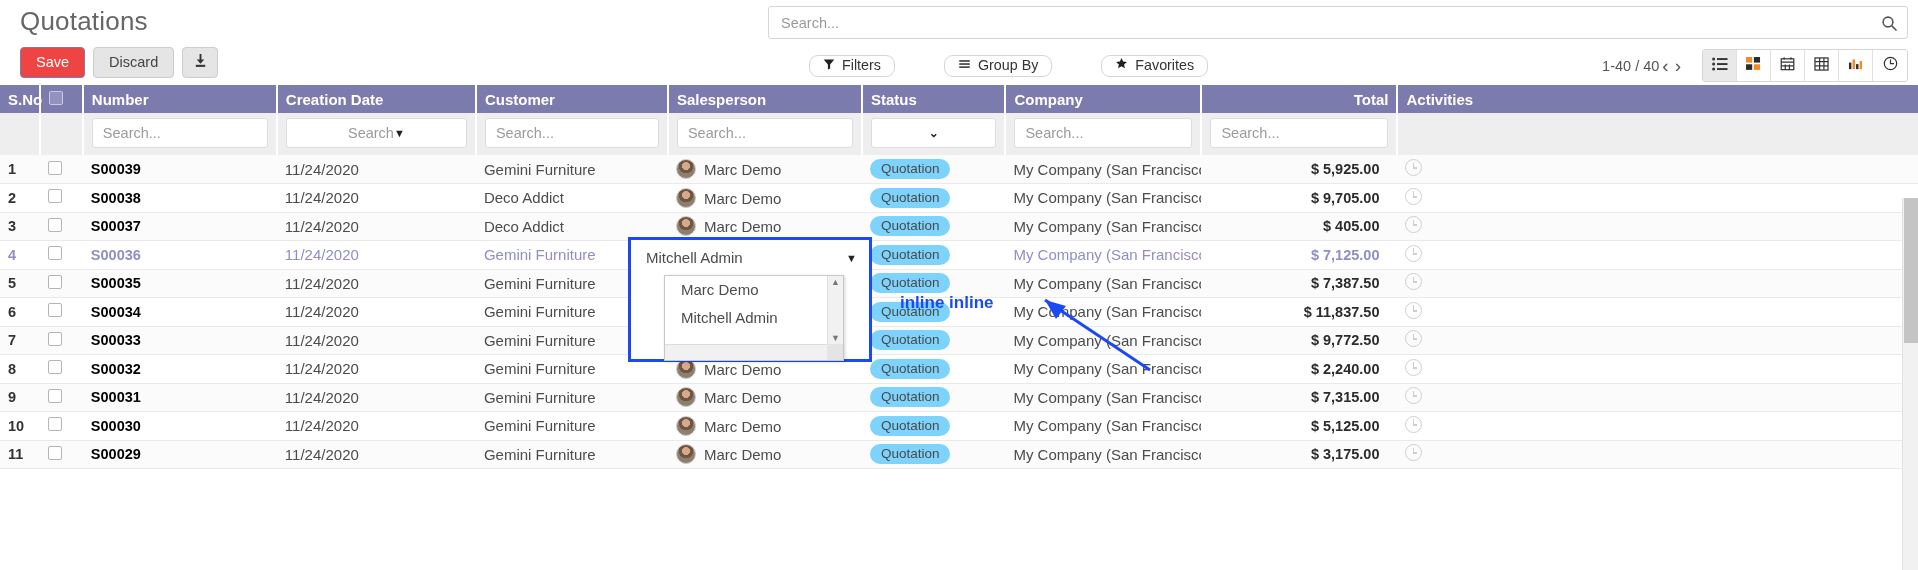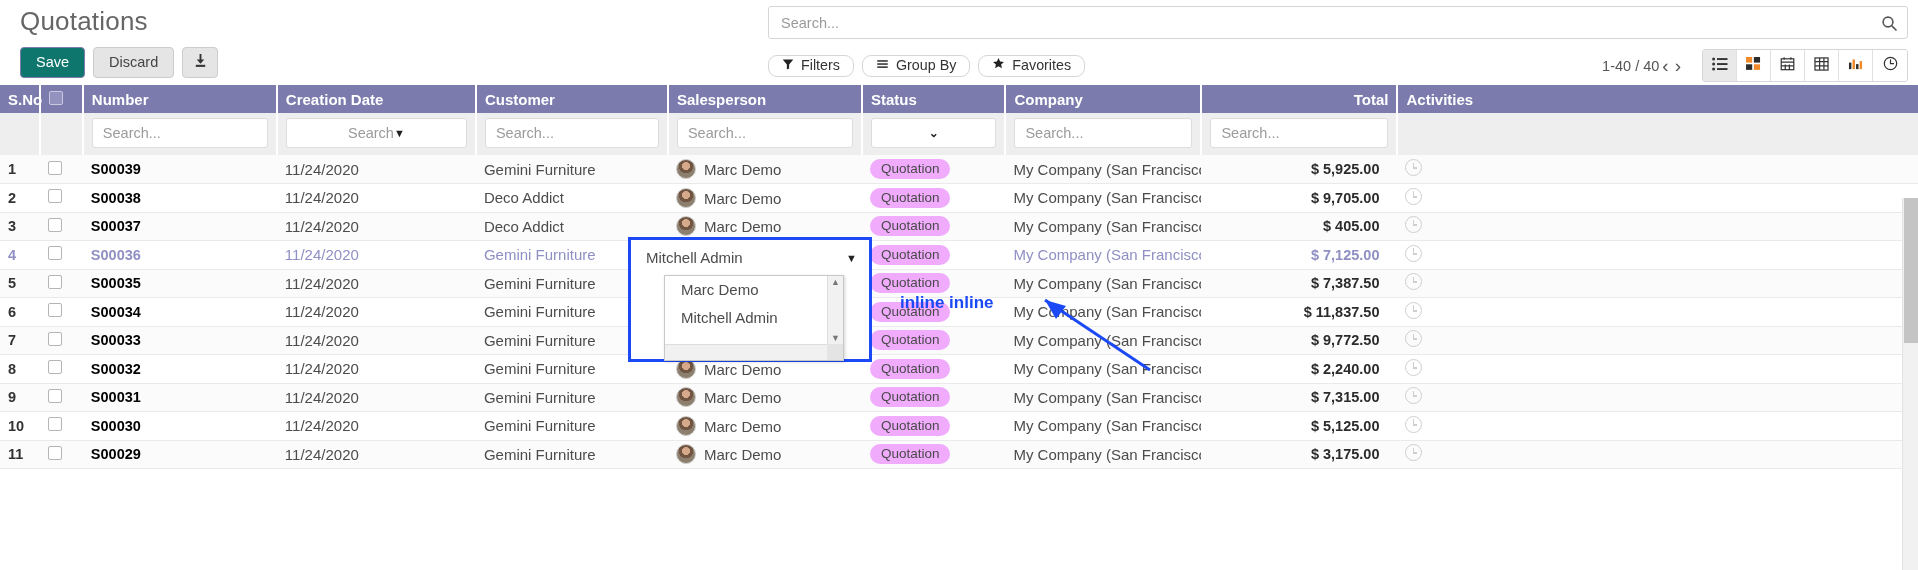--- a/index.html
+++ b/index.html
@@ -19,21 +19,21 @@
     font-size: 26px; color: #666; font-weight: 400;
     line-height: 1; padding-top: 8px; letter-spacing: .2px;
   }
   .btn-row { display: flex; gap: 8px; margin-top: 13px; }
   .btn {
     height: 31px; padding: 0 15px; border-radius: 4px;
     font-size: 14.5px; line-height: 29px; cursor: pointer;
     border: 1px solid #ccc; background: #e5e5e5; color: #444;
     white-space: nowrap;
   }
-  .btn-primary { background:#0f766e; border-color:#7c7bad; color:#fff; }
+  .btn-primary { background:#ef4444; border-color:#7c7bad; color:#fff; }
   .btn-icon { width: 36px; padding: 0; text-align: center; font-size: 15px; color:#333; }
 
   
   .cp-right { position: absolute; right: 10px; top: 6px; width: 1140px; }
   .searchbar {
     position: relative; height: 33px; border: 1px solid #d6d6d6;
     border-radius: 3px; background:#fff;
   }
   .searchbar .ph {
     position: absolute; left: 12px; top: 50%; transform: translateY(-50%);
@@ -41,21 +41,21 @@
   }
   .searchbar .magnifier {
     position:absolute; right: 10px; top: 50%; transform: translateY(-50%);
     width: 16px; height: 16px; color:#555;
   }
   .cp-tools { display:flex; align-items:center; margin-top: 10px; }
   .filter-group { display:flex; gap: 8px; }
   .fbtn {
     height: 22px; padding: 0 13px; border:1px solid #d6d6d6; background:#fff;
     border-radius: 9px; font-size: 14.3px; line-height:29px; color:#333;
-    cursor:pointer; display:flex; align-items:center; gap:7px;
+    cursor:pointer; display:flex; align-items:center; gap:7px;margin-left:41px;
   }
   .pager { margin-left: auto; display:flex; align-items:center; }
   .pager .count { font-size:14.5px; color:#555; }
   .arrow { font-size: 19px; color:#555; cursor:pointer; line-height:1; padding: 0 3px;}
   .viewsw { display:flex; margin-left: 18px; border:1px solid #d6d6d6; border-radius:3px; overflow:hidden; }
   .vbtn {
     width: 34px; height: 31px; display:flex; align-items:center; justify-content:center;
     border-right: 1px solid #e0e0e0; background:#fff; cursor:pointer;
   }
   .vbtn:last-child { border-right:none; }
@@ -100,21 +100,21 @@
   }
   .cb.hdr { border-color:#c9c9e2; background:#9392bf; }
   .avatar {
     width: 20px; height: 20px; border-radius: 50%; display:inline-block;
     vertical-align:middle; margin-right: 8px;
     background: radial-gradient(circle at 50% 34%, #d6a98a 0 26%, #6f5542 27% 48%, #8d7f6d 49% 100%);
     border: 1px solid #cfcfcf;
   }
   .sp-name { vertical-align: middle; }
   .badge {
-    display:inline-block; background:#f0abfc; color:#4a4a4a; font-size:13.5px;
+    display:inline-block; background:#7dd3fc; color:#4a4a4a; font-size:13.5px;
     border-radius: 11px; padding: 2px 11px; line-height: 16px;
   }
   .clock {
     width:17px; height:17px; border-radius:50%; border:1.6px solid #cfcfcf;
     display:inline-block; position:relative;
   }
   .clock:before, .clock:after {
     content:""; position:absolute; background:#cfcfcf;
   }
   .clock:before { width:1.6px; height:5px; left:6.2px; top:2.5px; }

